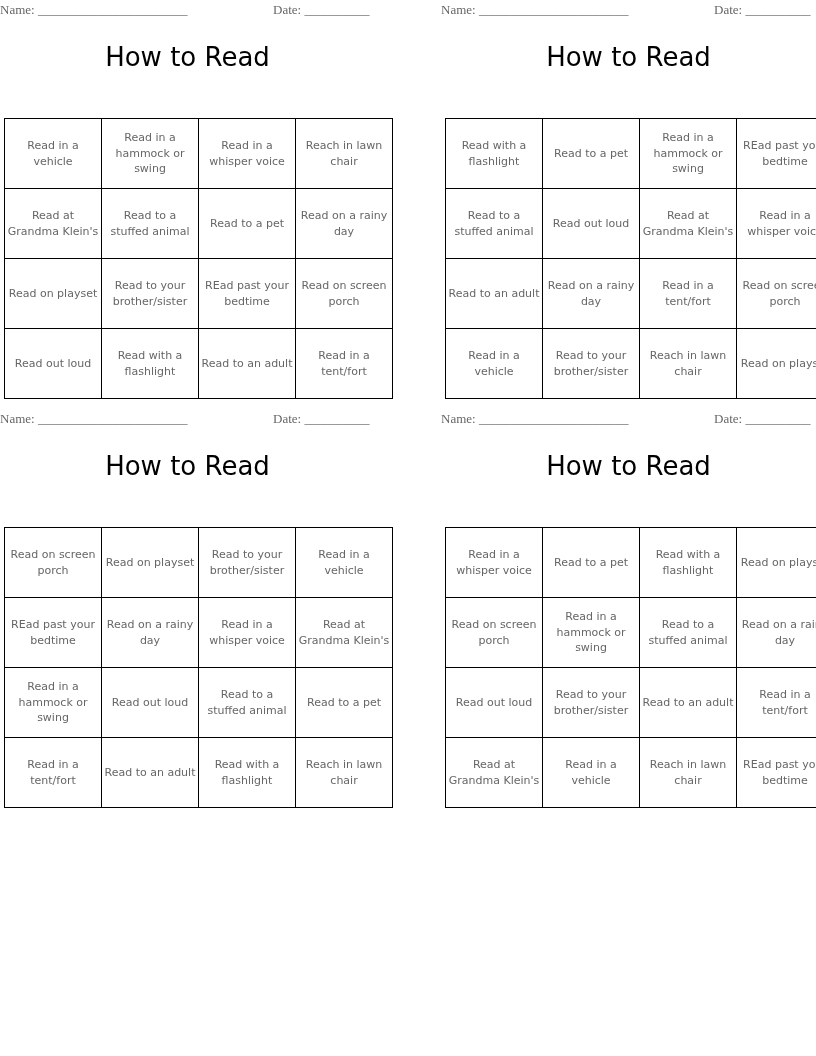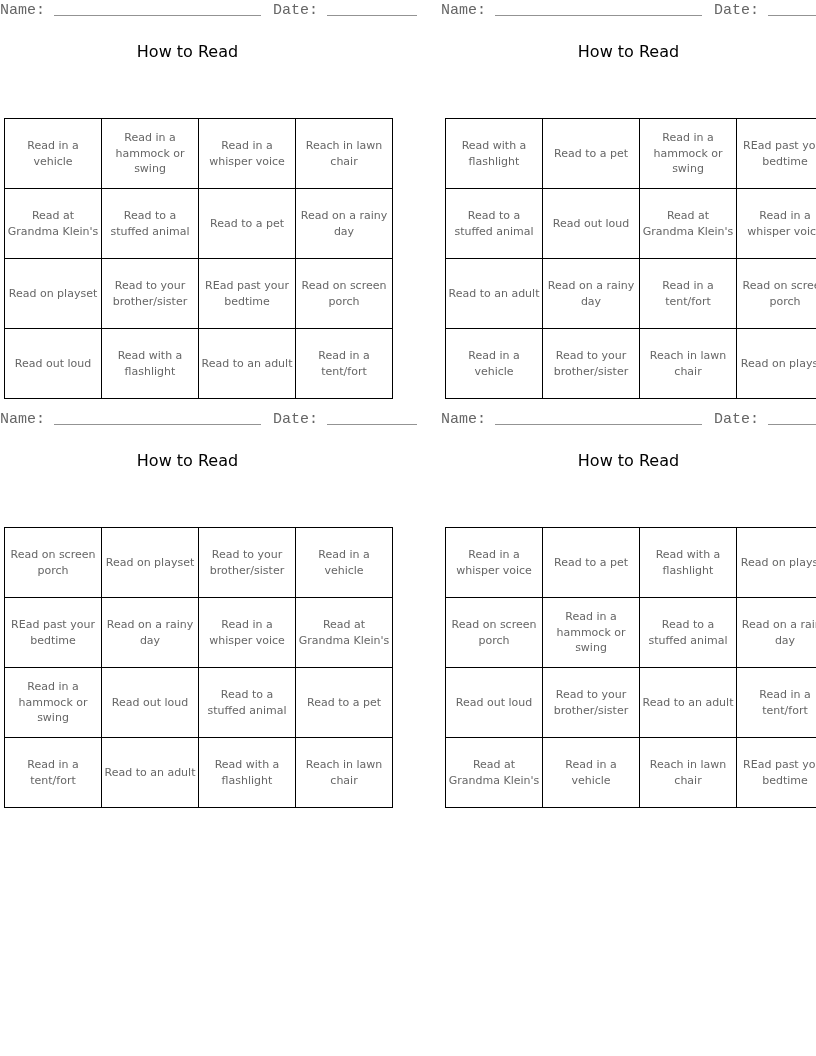--- a/index.html
+++ b/index.html
@@ -1,21 +1,21 @@
 <!DOCTYPE html>
 <html><head>
 <meta charset="utf-8">
 <style>
   html, body { margin:0; padding:0; background:#ffffff; }
   body { width:816px; height:1056px; position:relative; overflow:hidden; font-family:"DejaVu Sans", sans-serif; }
   .card { position:absolute; width:375px; }
-  .hdr { position:absolute; top:0; left:0; width:380px; height:22px; font-family:Liberation Mono, monospace; font-size:15px; color:#666666; }
+  .hdr { position:absolute; top:0; left:0; width:380px; height:22px; font-family:Liberation Serif, serif; font-size:13px; color:#666666; }
   .hdr .name { position:absolute; left:0; top:2px; white-space:pre; }
   .hdr .date { position:absolute; left:273px; top:2px; white-space:pre; }
-  .title { position:absolute; top:42px; left:0; width:375px; text-align:center; font-size:16px; color:#000; }
+  .title { position:absolute; top:42px; left:0; width:375px; text-align:center; font-size:26px; color:#000; }
   table.grid { position:absolute; top:83px; left:4px; border-collapse:collapse; table-layout:fixed; width:375px;margin-top:35px; }
   table.grid td { border:1px solid #000; width:92px; height:69px; padding:0 2px; text-align:center; vertical-align:middle; font-size:11px; line-height:15.5px; color:#666666; }
 </style>
 </head>
 <body>
 
 <div class="card" style="left:0;top:0;">
     <div class="hdr">
       <span class="name">Name: _______________________</span>
       <span class="date">Date: __________</span>

